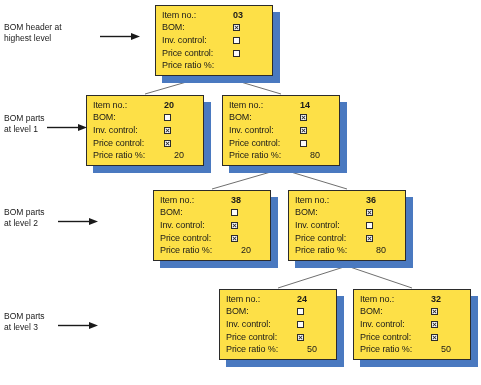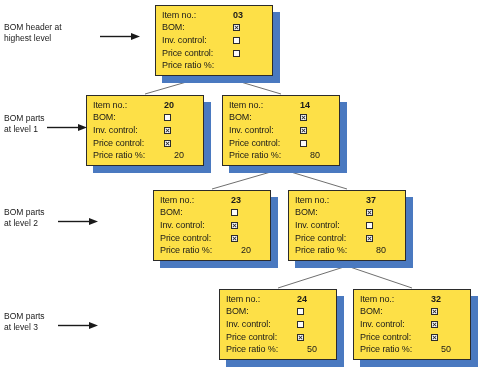--- a/index.html
+++ b/index.html
@@ -238,21 +238,21 @@
         <span class="valnum">80</span>
       </div>
     </div>
   </div>
 
   <div class="node" style="left:153px; top:190px;">
     <div class="shadow"></div>
     <div class="card">
       <div class="row">
         <span class="lbl">Item no.:</span>
-        <span class="val">23</span>
+        <span class="val">38</span>
       </div>
       <div class="row">
         <span class="lbl">BOM:</span>
         <span class="ctrl">
             <span class="cbox"></span>
           </span>
       </div>
       <div class="row">
         <span class="lbl">Inv. control:</span>
         <span class="ctrl">
@@ -270,21 +270,21 @@
         <span class="valnum">20</span>
       </div>
     </div>
   </div>
 
   <div class="node" style="left:288px; top:190px;">
     <div class="shadow"></div>
     <div class="card">
       <div class="row">
         <span class="lbl">Item no.:</span>
-        <span class="val">37</span>
+        <span class="val">36</span>
       </div>
       <div class="row">
         <span class="lbl">BOM:</span>
         <span class="ctrl">
             <span class="cbox checked"></span>
           </span>
       </div>
       <div class="row">
         <span class="lbl">Inv. control:</span>
         <span class="ctrl">

